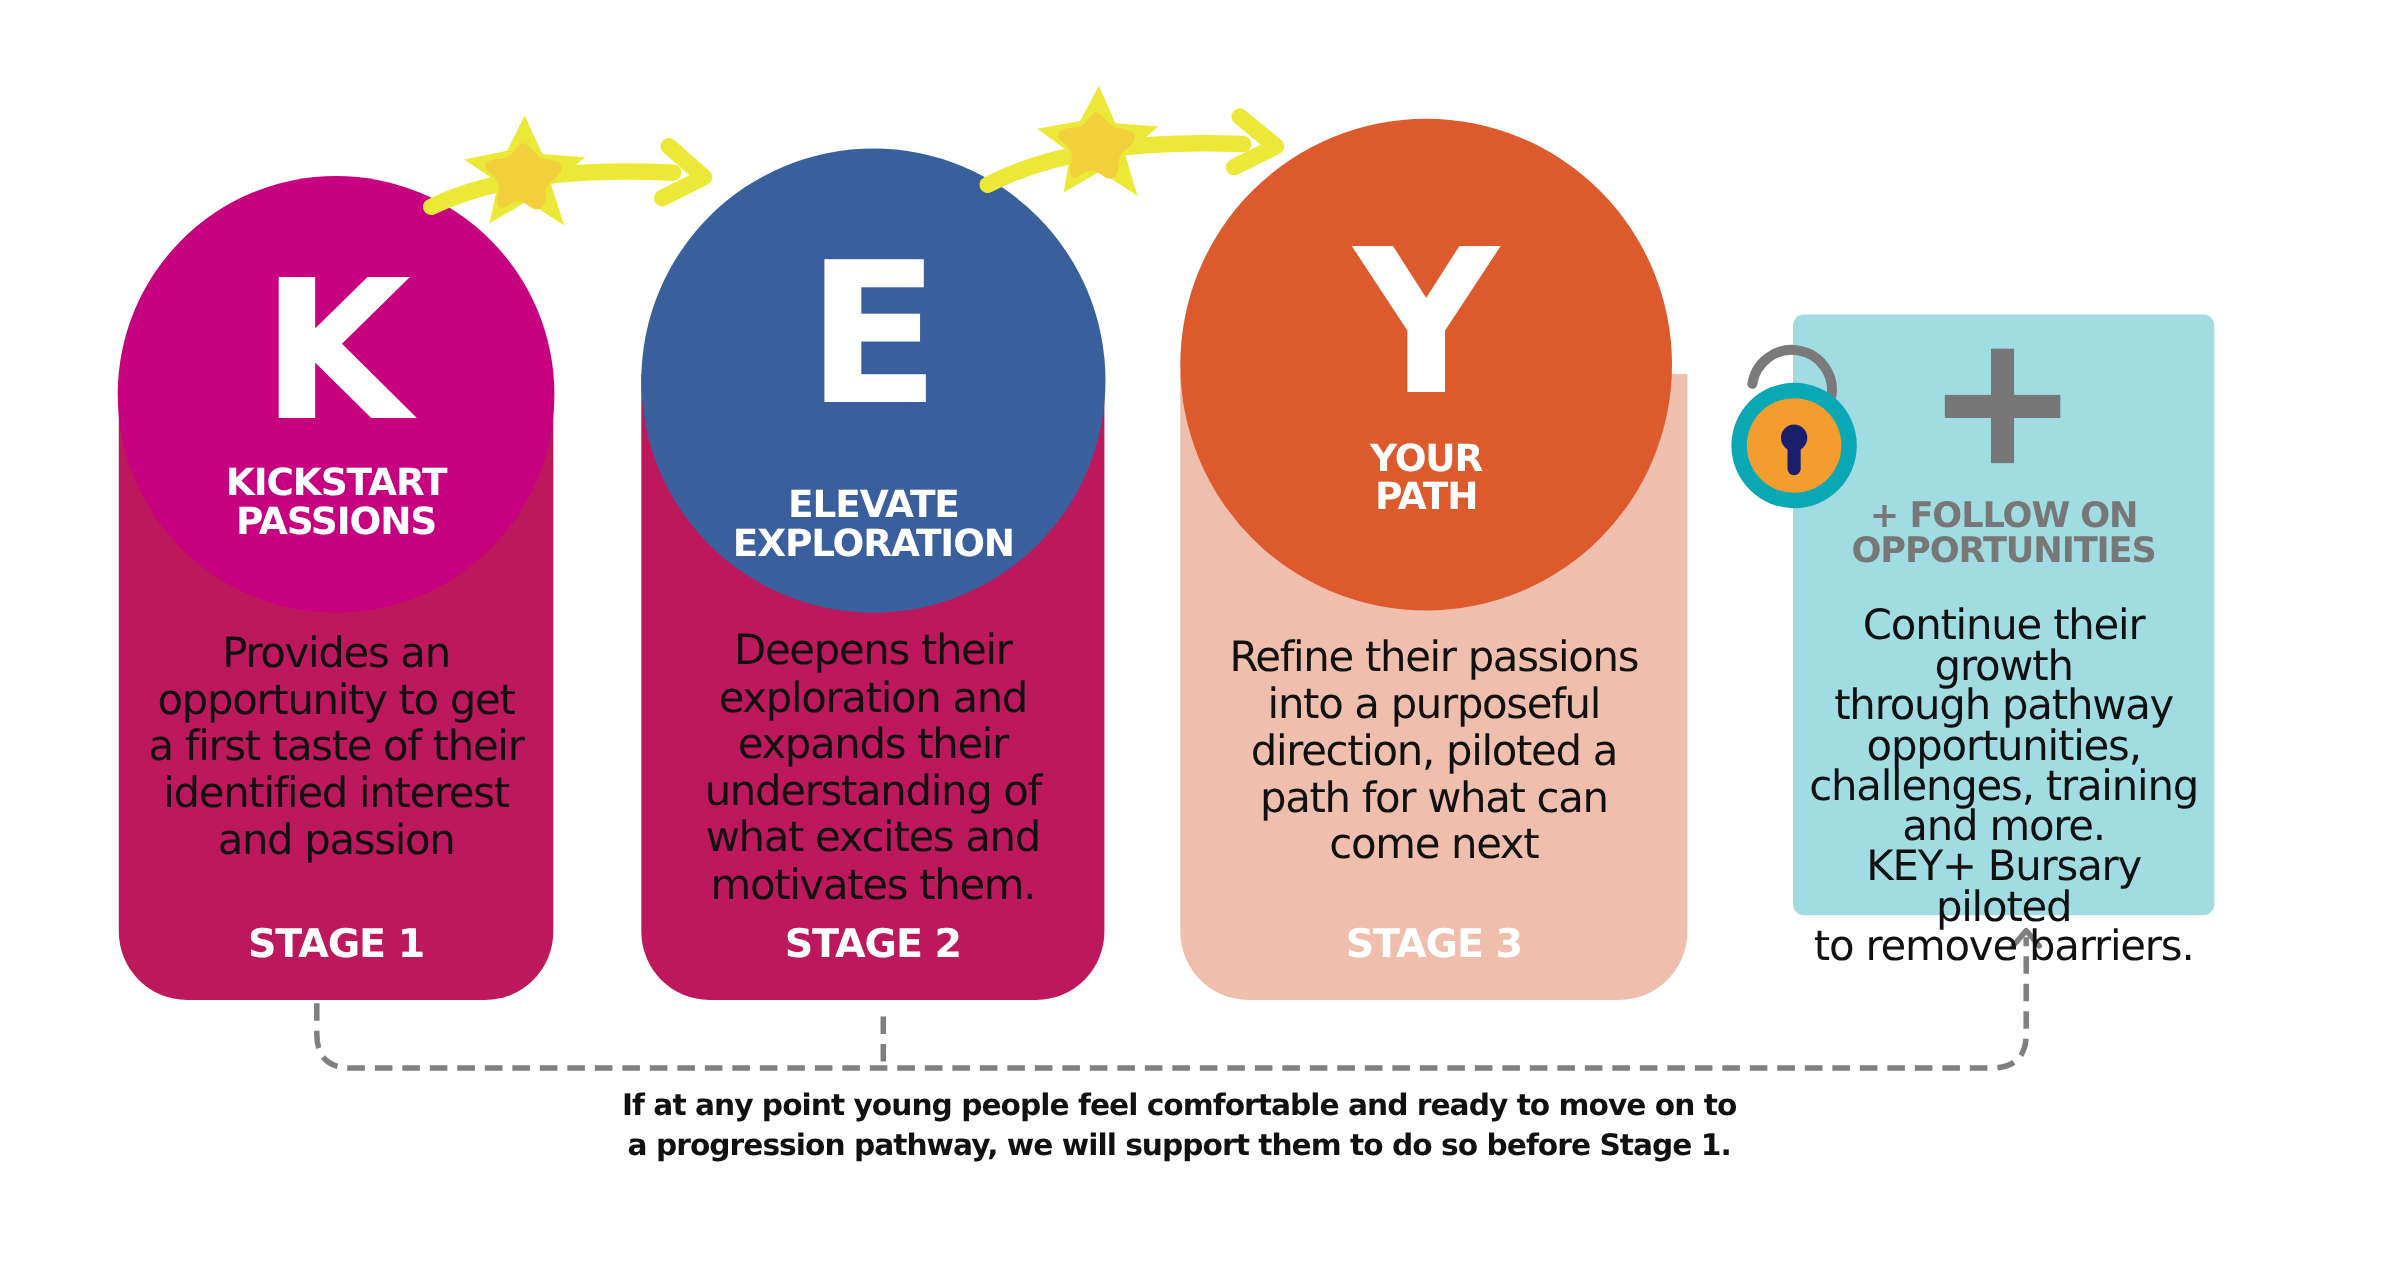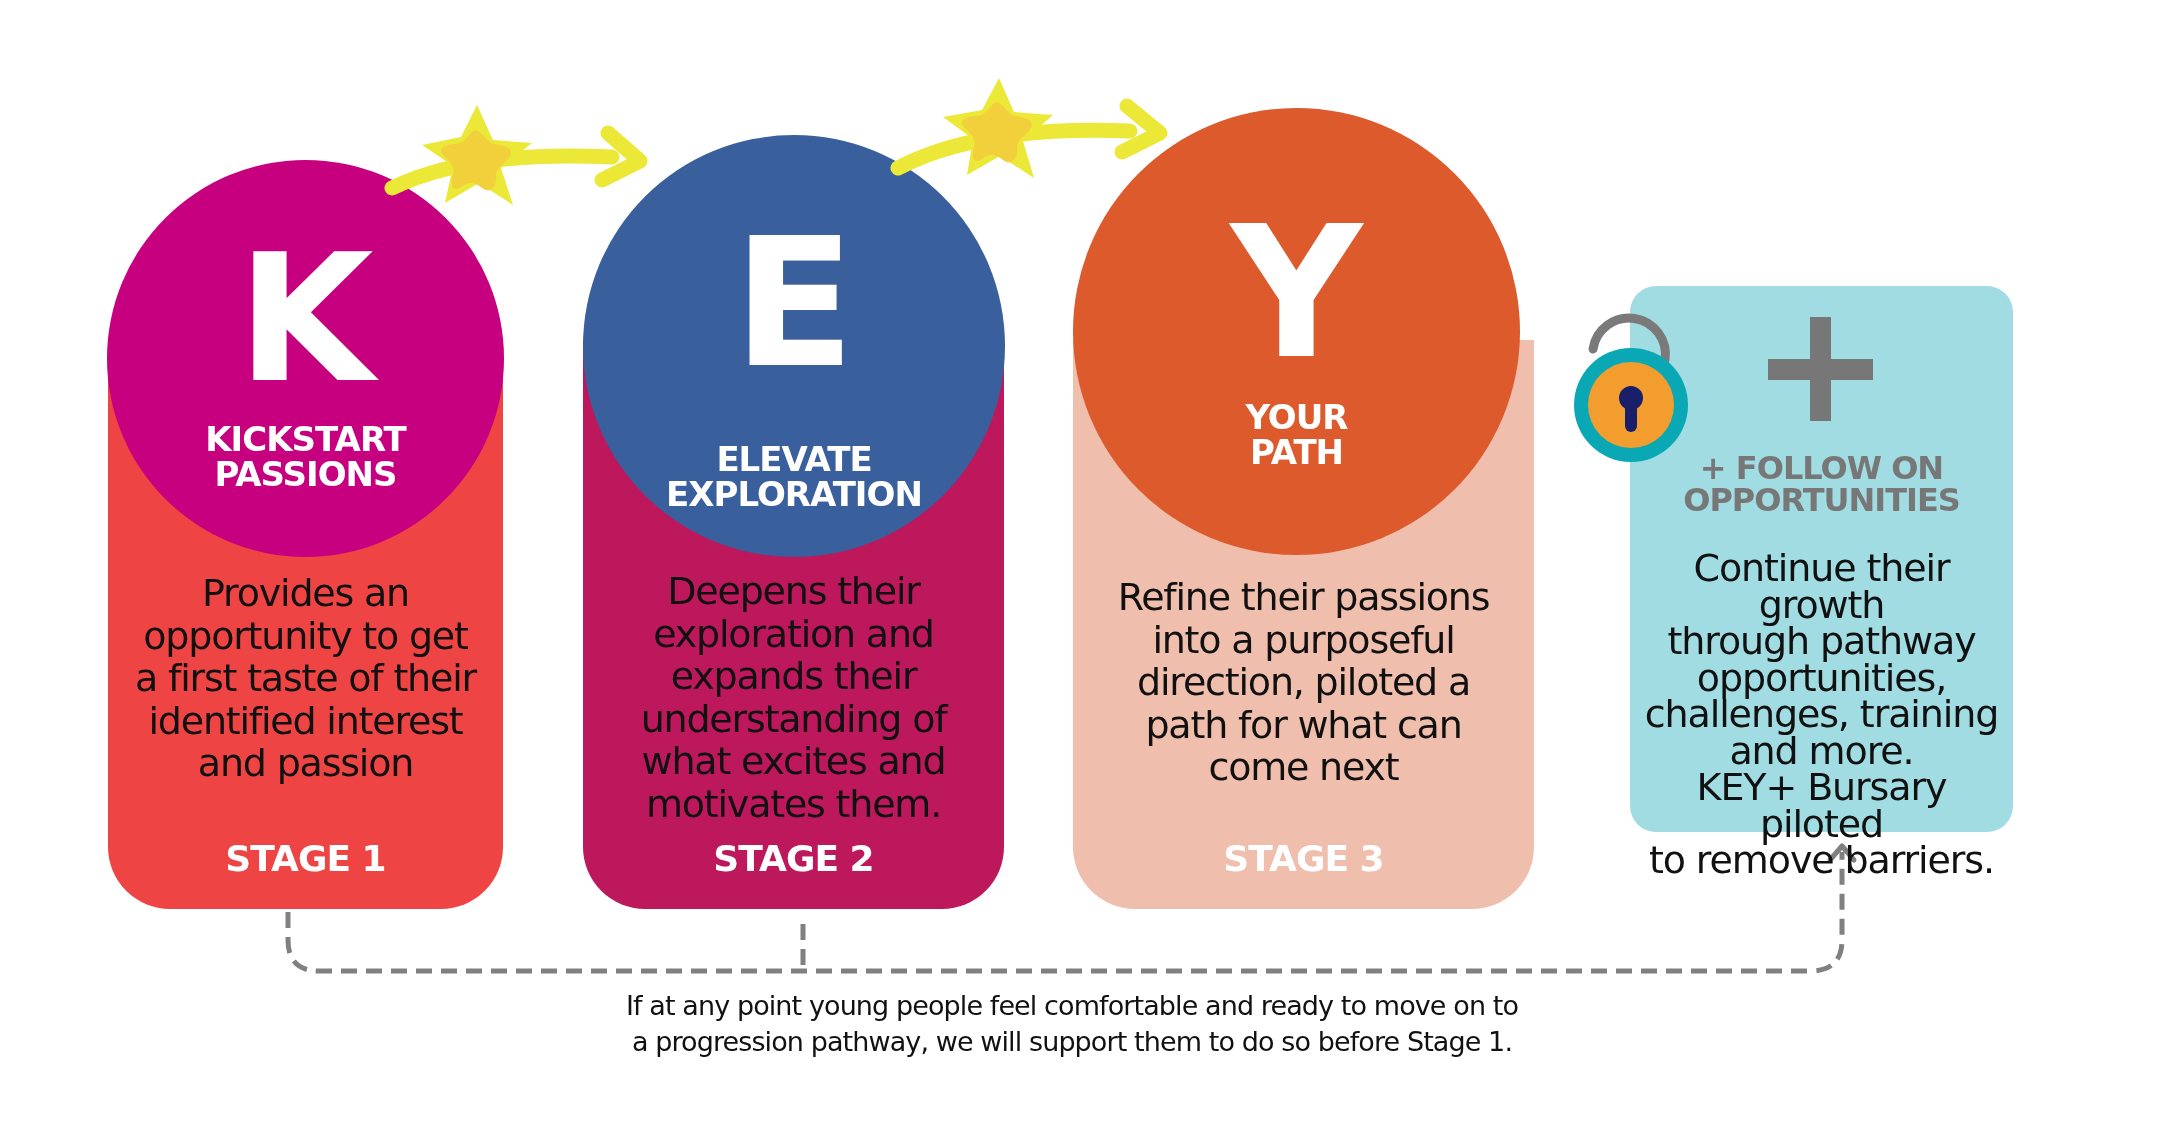--- a/index.html
+++ b/index.html
@@ -13,34 +13,34 @@
   .title { position:absolute; left:0; right:0; text-align:center; color:#fff; font-weight:700;
            font-family:"DejaVu Sans", sans-serif; line-height:1.02; letter-spacing:-1px; }
   .title span { display:block; }
   .desc { position:absolute; left:0; right:0; text-align:center; color:#111; font-family:"DejaVu Sans", sans-serif;
           letter-spacing:-1.2px; }
   .desc span { display:block; }
   .stage { position:absolute; left:0; right:0; text-align:center; color:#fff; font-weight:700;
            font-family:"DejaVu Sans", sans-serif; font-size:36px; letter-spacing:-1px; }
   .footer { position:absolute; left:560px; width:1024px; top:988px; text-align:center; color:#111;
             font-family:"DejaVu Sans", sans-serif; font-size:27px; line-height:36px; letter-spacing:-0.9px; }
-  .footer span { display:block; }
+  .footer span { display:block;font-weight:bold; }
   svg { position:absolute; left:0; top:0; overflow:visible; }
 </style>
 </head>
 <body>
 
 <svg width="2176" height="1146">
 
   <path d="M288 912 L288 940 Q288 971 319 971 L1810 971 Q1842 971 1842 940 L1842 852" fill="none" stroke="#808080" stroke-width="5" stroke-dasharray="16 9"></path>
   <path d="M803 924 L803 971" fill="none" stroke="#808080" stroke-width="5" stroke-dasharray="16 9"></path>
   <path d="M1830 860 L1842 846 L1854 860" fill="none" stroke="#808080" stroke-width="5" stroke-linecap="round" stroke-linejoin="round"></path>
 </svg>
 
-<div class="pill" style="left:108px; top:360px; width:395px; height:549px; background:#ef4444;">
+<div class="pill" style="left:108px; top:360px; width:395px; height:549px; background:#be185d;">
   <div class="desc" style="top:212px; font-size:38px; line-height:42.5px;">
     <span>Provides an</span>
     <span>opportunity to get</span>
     <span>a first taste of their</span>
     <span>identified interest</span>
     <span>and passion</span>
   </div>
   <div class="stage" style="top:478px;">STAGE 1</div>
 </div>
 <div class="circle" style="left:107px; top:160px; width:397px; height:397px; background:#C6007E;">
@@ -81,21 +81,21 @@
   <div class="stage" style="top:498px;">STAGE 3</div>
 </div>
 <div class="circle" style="left:1073px; top:108px; width:447px; height:447px; background:#DD5A2C;">
   <div class="letter" style="top:94px; font-size:182px;">Y</div>
   <div class="title" style="top:292px; font-size:34px;">
     <span>YOUR</span>
     <span>PATH</span>
   </div>
 </div>
 
-<div class="abs" style="left:1630px; top:286px; width:383px; height:546px; background:#A0DCE2; border-radius:26px;">
+<div class="abs" style="left:1630px; top:286px; width:383px; height:546px; background:#A0DCE2; border-radius:10px;">
   <div class="abs" style="left:138px; top:31px; width:105px; height:104px;">
     <div class="abs" style="left:42px; top:0; width:21px; height:104px; background:#777777;"></div>
     <div class="abs" style="left:0; top:42px; width:105px; height:21px; background:#777777;"></div>
   </div>
   <div class="title" style="top:166px; font-size:32px; color:#777777; line-height:1.0;">
     <span>+ FOLLOW ON</span>
     <span>OPPORTUNITIES</span>
   </div>
   <div class="desc" style="top:264px; font-size:38px; line-height:36.5px; letter-spacing:-1.1px;">
     <span>Continue their growth</span>

